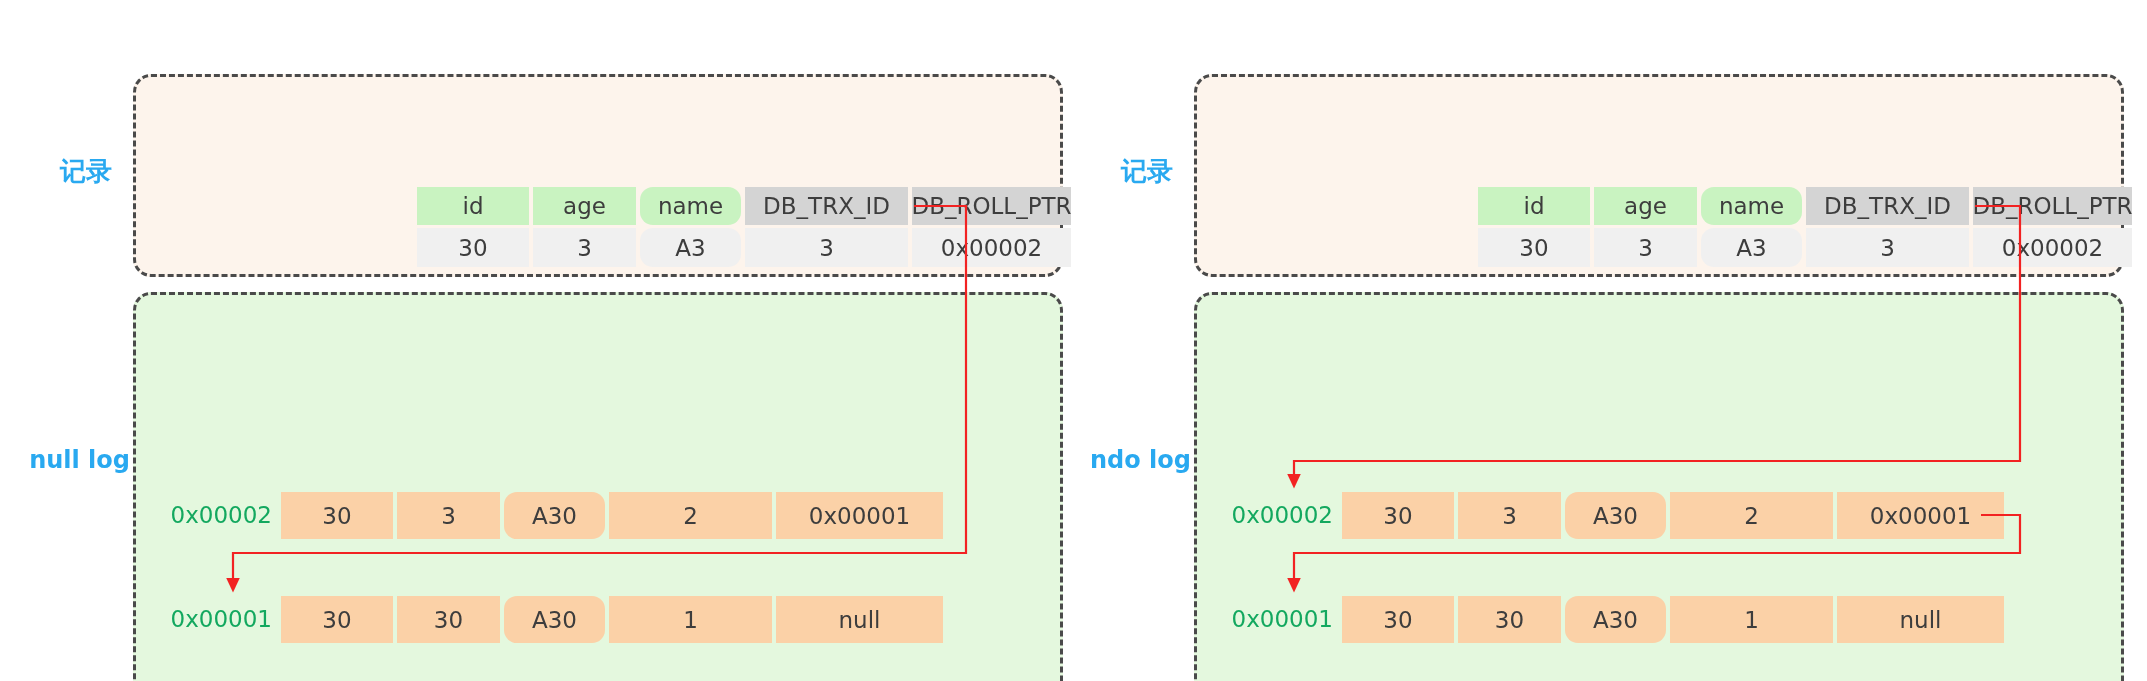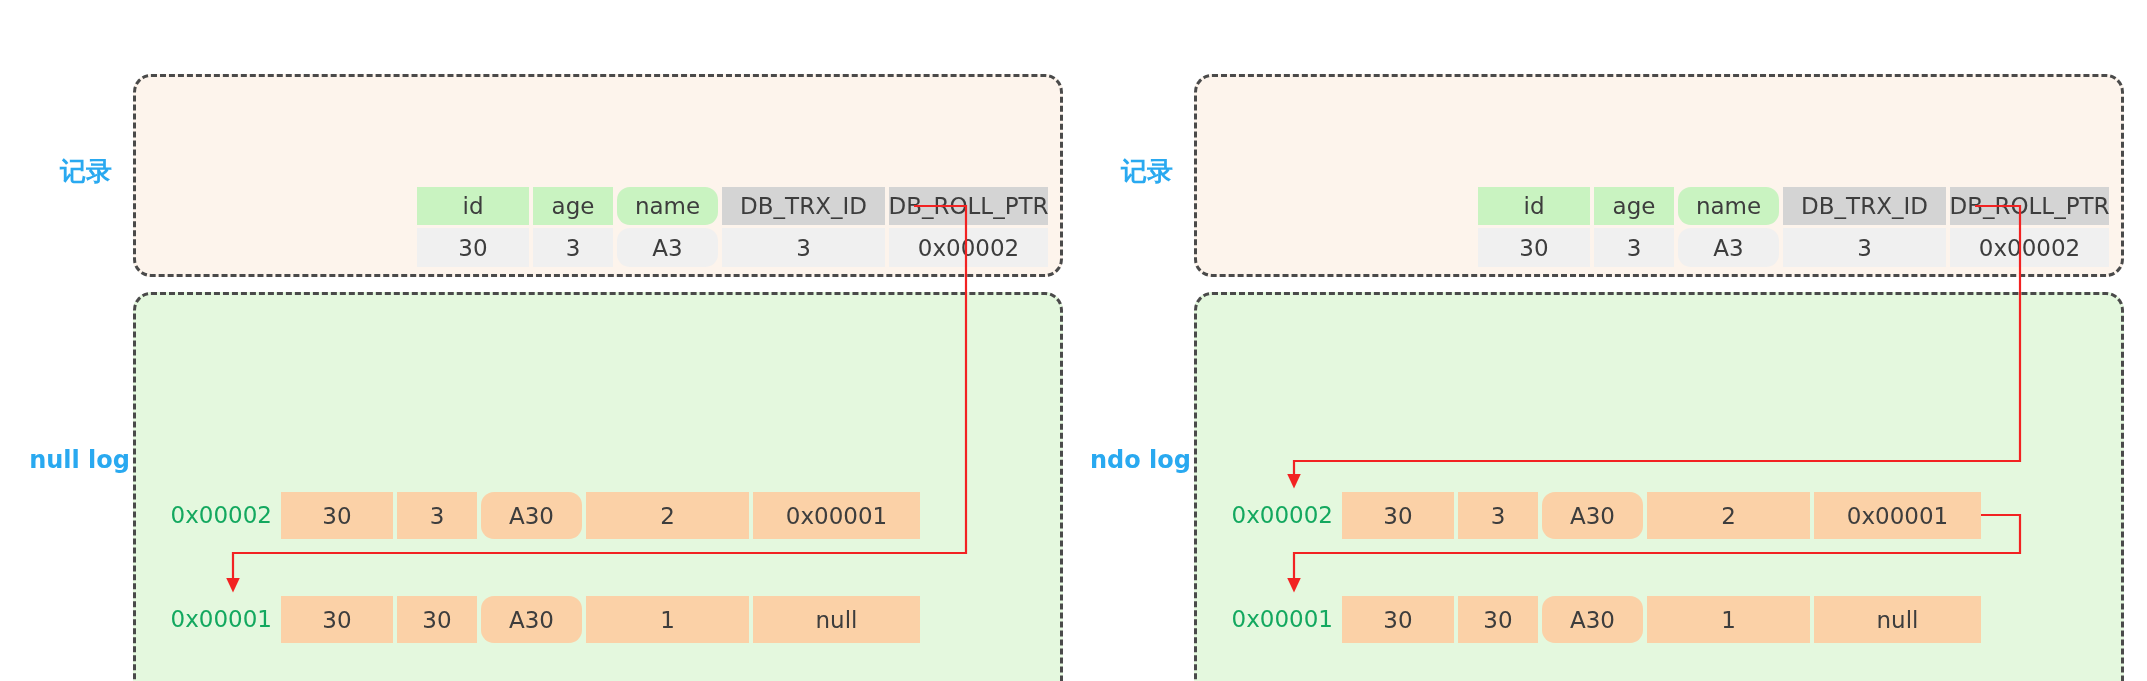--- a/index.html
+++ b/index.html
@@ -19,21 +19,21 @@
   .side-label{position:absolute;font-weight:bold;color:var(--cyan);white-space:nowrap;}
   .record-label{left:0;top:118px;width:112px;text-align:right;font-size:26px;}
   .undo-label{left:0;top:410px;width:130px;text-align:right;font-size:24px;overflow:hidden;}
   .tbl{position:absolute;left:281px;top:110px;display:flex;flex-direction:column;row-gap:3px;}
   .row{display:flex;column-gap:4px;}
   .cell{display:flex;align-items:center;justify-content:center;font-size:23px;box-sizing:border-box;}
   .hdr .cell{height:38px;}
   .val .cell{height:39px;background:var(--val-cell);}
   .hdr .g{background:var(--hdr-green);}
   .hdr .d{background:var(--hdr-gray);}
-  .c0{width:112px;text-align:center;} .c1{width:80px;} .c2{width:101px;border-radius:13px;} .c3{width:163px;} .c4{width:159px;}
+  .c0{width:112px;text-align:center;} .c1{width:103px;} .c2{width:101px;border-radius:13px;} .c3{width:163px;} .c4{width:159px;}
   .u4{width:167px;}
   .undo-row{position:absolute;left:281px;display:flex;column-gap:4px;}
   .undo-row .cell{height:47px;background:var(--peach);}
   .u-row1{top:456px;} .u-row2{top:560px;}
   .addr{position:absolute;width:125px;text-align:right;font-size:23px;color:var(--green-text);line-height:47px;}
   .a-row1{left:147px;top:456px;} .a-row2{left:147px;top:560px;}
   svg.arrows{position:absolute;left:0;top:0;width:2147px;height:681px;pointer-events:none;}
   svg.arrows path.wire{fill:none;stroke:var(--red);stroke-width:2.2px;}
 </style>
 </head>

